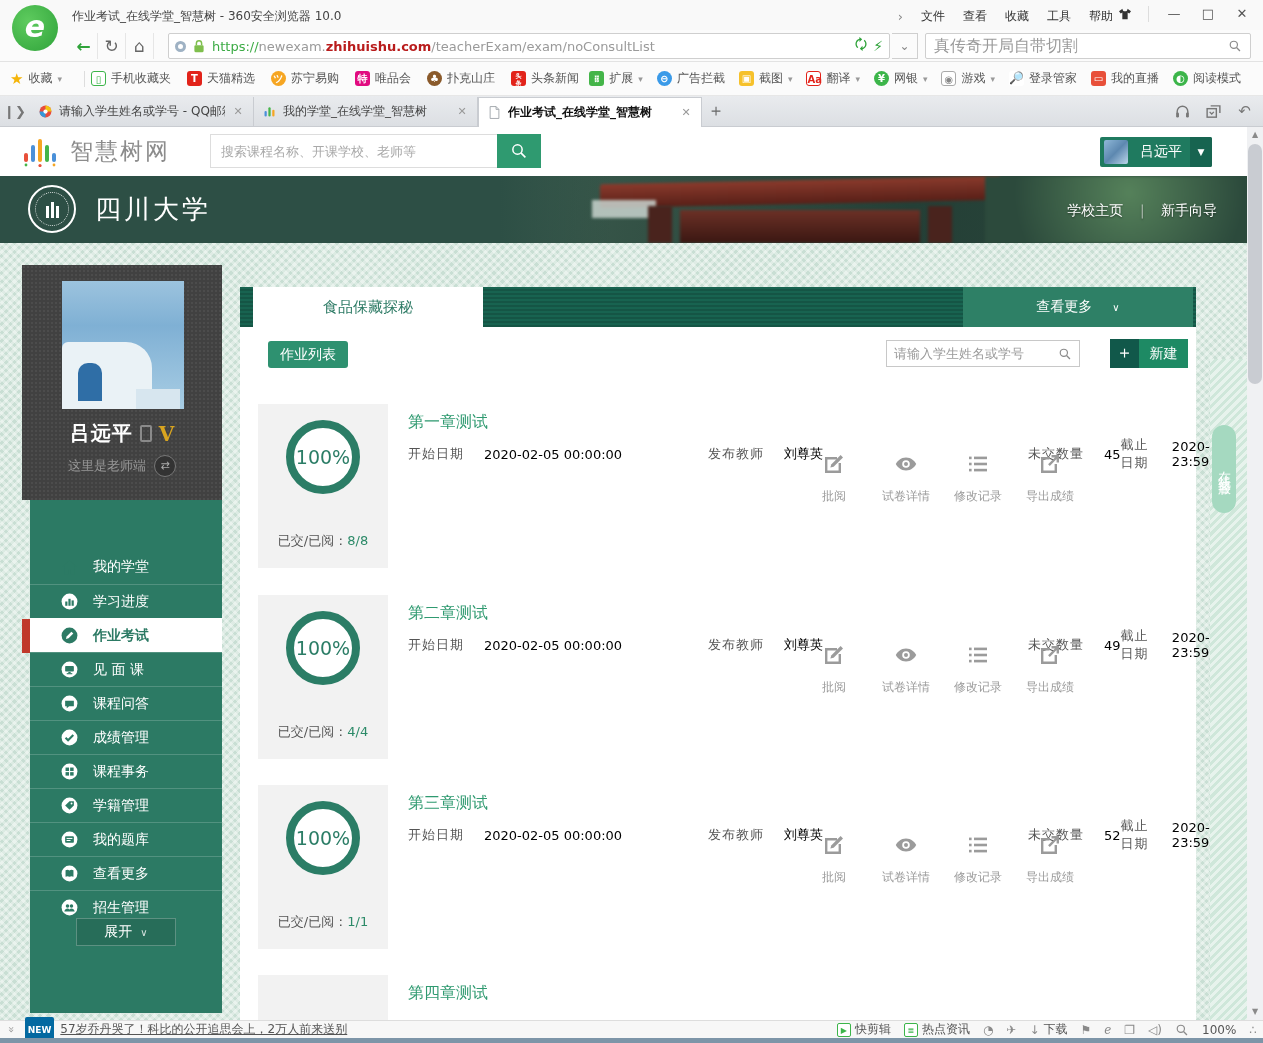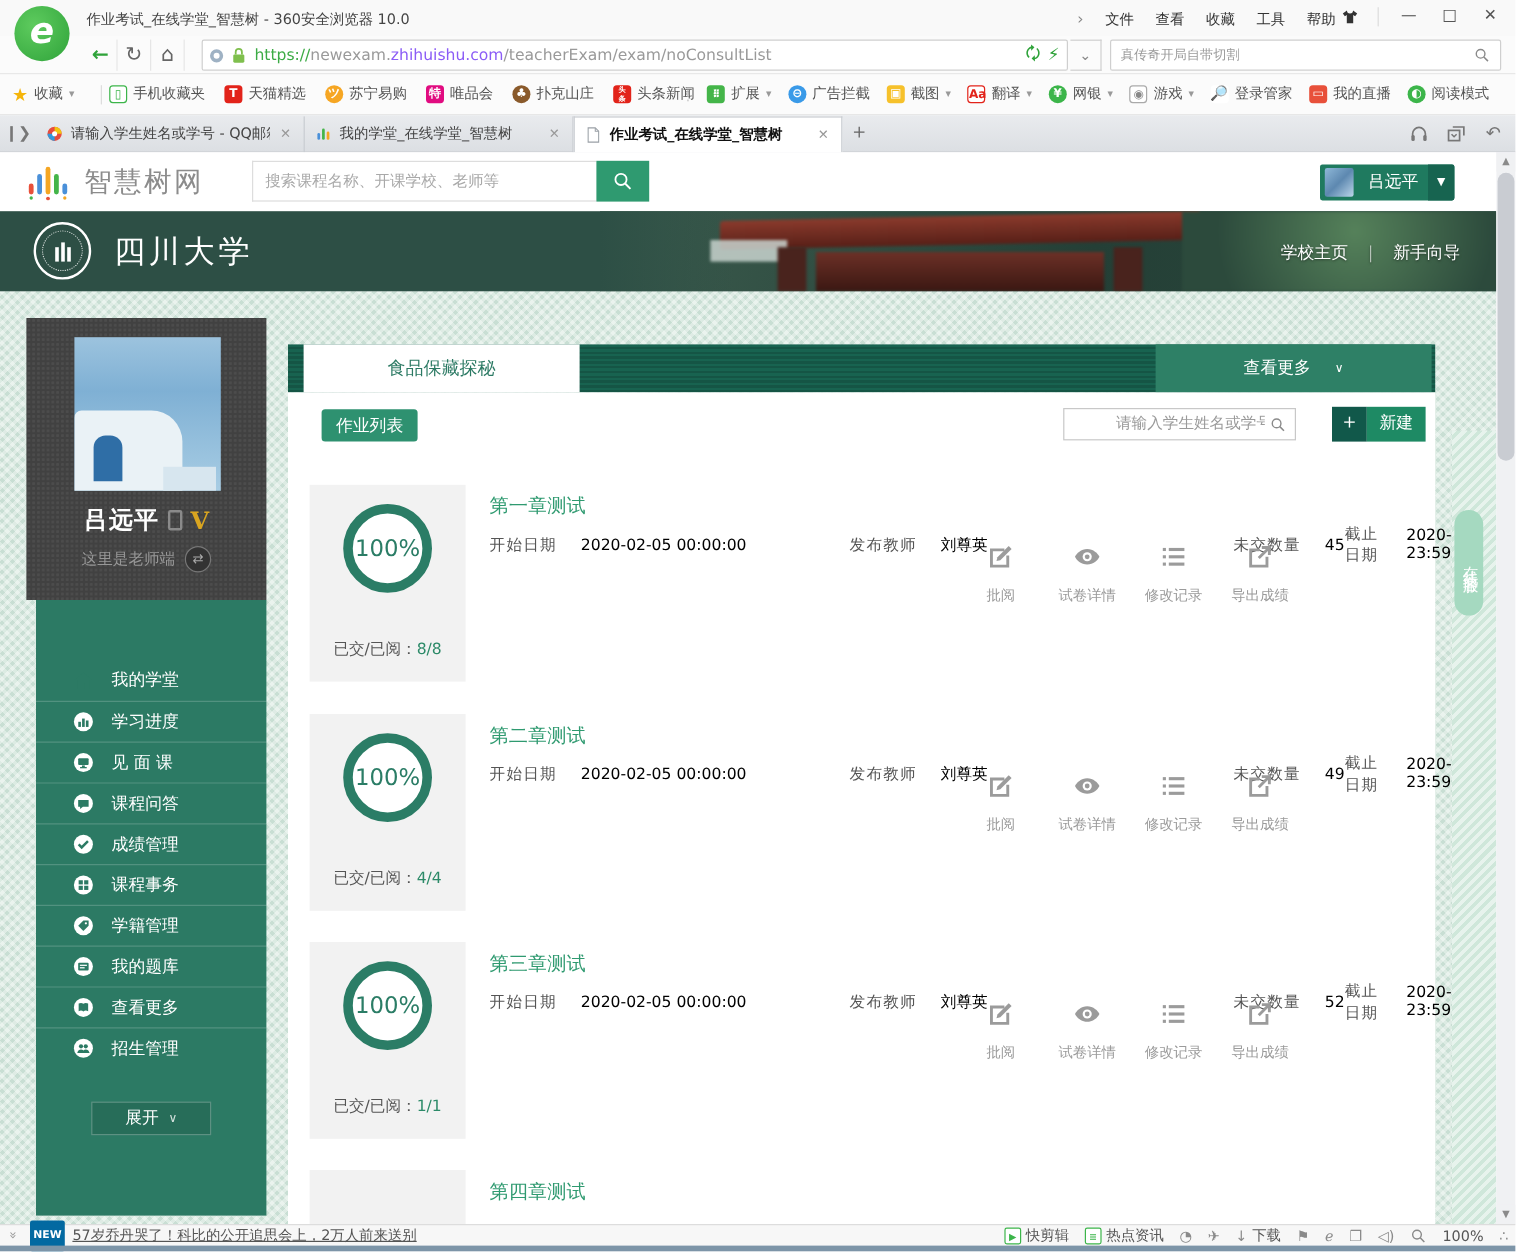--- a/index.html
+++ b/index.html
@@ -30,26 +30,26 @@
 
   #toolbar { top:30px; left:0; width:1263px; height:32px; background:#fbfbfb; border-bottom:1px solid #e3e3e3; }
   .navbtn { width:28px; height:26px; text-align:center; line-height:26px; font-size:17px; color:#666; border-right:1px solid #e6e6e6;}
   #back-btn { color:#2fa33a; font-weight:bold; }
   #addressbar { left:168px; top:3px; width:722px; height:26px; background:#fff;
     border:1px solid #cfcfcf; border-radius:2px; padding:0 6px; gap:6px; }
   #speed-dot { width:11px; height:11px; border-radius:50%; border:3px solid #9fb2c4; background:#fff; }
   .lock-ic { width:14px; height:15px; }
   #url { font-size:13px; color:#9a9a9a; white-space:nowrap; overflow:hidden; }
   #url .scheme { color:#3cab45; }
-  #url .host-b { color:#8b5cf6; font-weight:normal; }
+  #url .host-b { color:#b91c1c; font-weight:bold; }
   #addr-extras { margin-left:auto; gap:6px; color:#2fa33a; font-size:14px; }
   #addr-drop { left:892px; top:3px; width:26px; height:26px; border:1px solid #cfcfcf; border-left:none;
     text-align:center; line-height:24px; color:#888; background:#fbfbfb;}
   #quicksearch { left:925px; top:3px; width:326px; height:26px; background:#fff; border:1px solid #cfcfcf; border-radius:2px; padding:0 8px; gap:6px;}
-  #quicksearch input { border:none; outline:none; flex:1; font-size:11px; color:#333; font-family:Liberation Serif, serif; background:transparent;}
+  #quicksearch input { border:none; outline:none; flex:1; font-size:16px; color:#333; font-family:Liberation Serif, serif; background:transparent;}
   #quicksearch input::placeholder { color:#9a9a9a; }
   .mag14 { width:14px; height:14px; color:#8a8a8a; }
 
   #bookmarksbar { top:62px; left:0; width:1263px; height:34px; background:#fbfbfb; border-bottom:1px solid #e7e7e7; padding:0 10px; }
   .bm { gap:5px; margin-right:16px; color:#555; font-size:12px; white-space:nowrap; }
   .bm .caret { color:#999; font-size:9px; }
   .bmic { width:15px; height:15px; border-radius:3px; color:#fff; font-size:10px; font-weight:bold; text-align:center; line-height:15px; }
   .star { color:#f5b50a; font-size:15px; }
   #bm-right { position:absolute; right:8px; top:0; height:33px; }
   #bm-right .bm { margin-right:14px; }
@@ -143,21 +143,21 @@
   #coursetab { position:absolute; left:13px; top:0; width:230px; height:40px; background:#fff;
     color:#2c7a64; font-size:15px; display:flex; align-items:center; justify-content:center;}
   #viewmore { position:absolute; right:3px; top:0; width:230px; height:40px; background:#2e8066; color:#fff;
     font-size:14px; display:flex; align-items:center; justify-content:center; gap:20px;}
   #viewmore .vv { font-size:10px; }
 
   #whitepanel { left:240px; top:84px; width:956px; height:693px; background:#fff; }
   #listbtn { position:absolute; left:28px; top:14px; height:27px; padding:0 12px; background:#2e9170; color:#fff;
     font-size:14px; border:none; border-radius:3px; display:flex; align-items:center;}
   #stud-search { position:absolute; left:646px; top:13px; width:194px; height:27px; border:1px solid #c8c8c8; display:flex; align-items:center; padding:0 7px; gap:4px; background:#fff;}
-  #stud-search input { border:none; outline:none; flex:1; font-size:13px; color:#333; font-family:inherit; min-width:0;margin-left:36px;}
+  #stud-search input { border:none; outline:none; flex:1; font-size:13px; color:#333; font-family:inherit; min-width:0;}
   #stud-search input::placeholder { color:#9a9a9a; }
   #newbtn { position:absolute; left:870px; top:12px; height:29px; display:flex; }
   #newbtn .plus { width:29px; height:29px; background:#11584a; color:#fff; font-size:17px; text-align:center; line-height:27px;}
   #newbtn .lbl { width:49px; height:29px; background:#1e8a64; color:#fff; font-size:14px; text-align:center; line-height:29px;}
 
   .card { position:absolute; left:0; width:956px; height:174px; }
   .card .stat { position:absolute; left:18px; top:0; width:130px; height:164px; background:#f2f2f2; }
   .card .ring { position:absolute; left:28px; top:16px; width:74px; height:74px; border:8px solid #2b7d66; border-radius:50%;
     color:#2b7d66; font-size:19px; display:flex; align-items:center; justify-content:center; background:#fff;}
   .card .sub { position:absolute; left:0; bottom:18px; width:130px; text-align:center; font-size:13px; color:#555; }
@@ -478,20 +478,29 @@
             <span class="ic" data-icon="chart">
               <svg viewBox="0 0 24 24">
                 <circle cx="12" cy="12" r="10" fill="var(--circ,#fff)"></circle>
                 <rect x="6.6" y="12" width="2.8" height="5.4" fill="var(--gly,#2c7a64)"></rect>
                 <rect x="10.6" y="8.6" width="2.8" height="8.8" fill="var(--gly,#2c7a64)"></rect>
                 <rect x="14.6" y="10.6" width="2.8" height="6.8" fill="var(--gly,#2c7a64)"></rect>
               </svg>
             </span>
             <span>学习进度</span>
           </div>
+        <div class="mi-row active flex">
+            <span class="ic" data-icon="pen">
+              <svg viewBox="0 0 24 24">
+                <circle cx="12" cy="12" r="10" fill="var(--circ,#fff)"></circle>
+                <path d="M7.5 16.5l.9-3.3 6-6 2.4 2.4-6 6z" fill="var(--gly,#2c7a64)"></path>
+              </svg>
+            </span>
+            <span>作业考试</span>
+          </div>
         <div class="mi-row flex">
             <span class="ic" data-icon="monitor">
               <svg viewBox="0 0 24 24">
                 <circle cx="12" cy="12" r="10" fill="var(--circ,#fff)"></circle>
                 <rect x="6.5" y="7.5" width="11" height="7" rx="1" fill="var(--gly,#2c7a64)"></rect>
                 <rect x="10.5" y="15" width="3" height="1.6" fill="var(--gly,#2c7a64)"></rect>
                 <rect x="8.5" y="16.6" width="7" height="1.4" fill="var(--gly,#2c7a64)"></rect>
               </svg>
             </span>
             <span>见 面 课</span>

